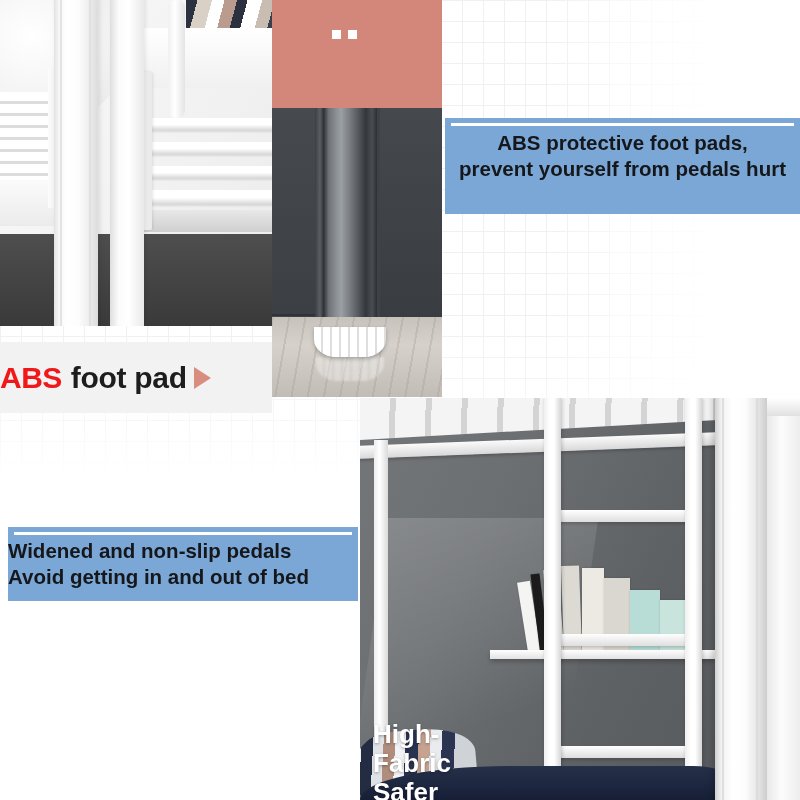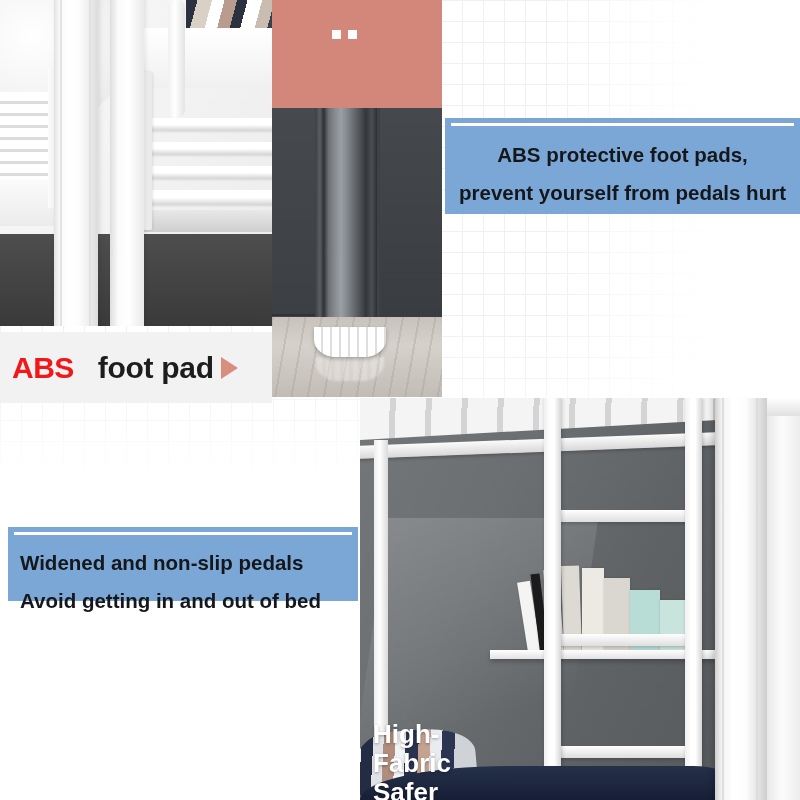--- a/index.html
+++ b/index.html
@@ -203,39 +203,39 @@
     position: absolute; top: 30px; left: 60px;
     display: flex; gap: 7px;
   }
   .salmon-mark i {
     display: block; width: 9px; height: 9px; background: #ffffff;
   }
 
   
   .abs-label {
     position: absolute;
-    left: 0; top: 332px;
+    left: 0; top: 342px;
     width: 272px; height: 71px;
     background: #f2f2f2;
     display: flex;
     align-items: center;
-    padding-left: 12px;
+    padding-left: 0;
     box-sizing: border-box;
   }
   .abs-label .abs-red {
     color: #f01818;
     font-weight: bold;
     font-size: 30px;
     letter-spacing: -0.5px;
   }
   .abs-label .abs-black {
     color: #1d1d1d;
     font-weight: bold;
     font-size: 30px;
-    margin-left: 24px;
+    margin-left: 9px;
     letter-spacing: -0.3px;
   }
   .abs-arrow {
     margin-left: 7px;
     width: 0; height: 0;
     border-left: 17px solid #d98d7e;
     border-top: 11px solid transparent;
     border-bottom: 11px solid transparent;
   }
 
@@ -251,33 +251,32 @@
   .banner .rule {
     position: absolute;
     left: 6px; right: 6px; top: 5px;
     height: 3px;
     background: #ffffff;
   }
   .banner .line {
     font-size: 20.5px;
     line-height: 26px;
     white-space: nowrap;
-    margin-top: 12px;
   }
   .banner-top {
     left: 445px; top: 118px;
     width: 355px; height: 96px;
     text-align: center;
     padding-top: 12px;
   }
   .banner-bottom {
     left: 8px; top: 527px;
     width: 350px; height: 74px;
     text-align: left;
-    padding-left: 12px;
+    padding-left: 0;
     padding-top: 11px;
   }
 
   
   .photo-bottomright {
     position: absolute;
     left: 360px; top: 398px;
     width: 440px; height: 402px;
     overflow: hidden;
     background: #6a6d70;

